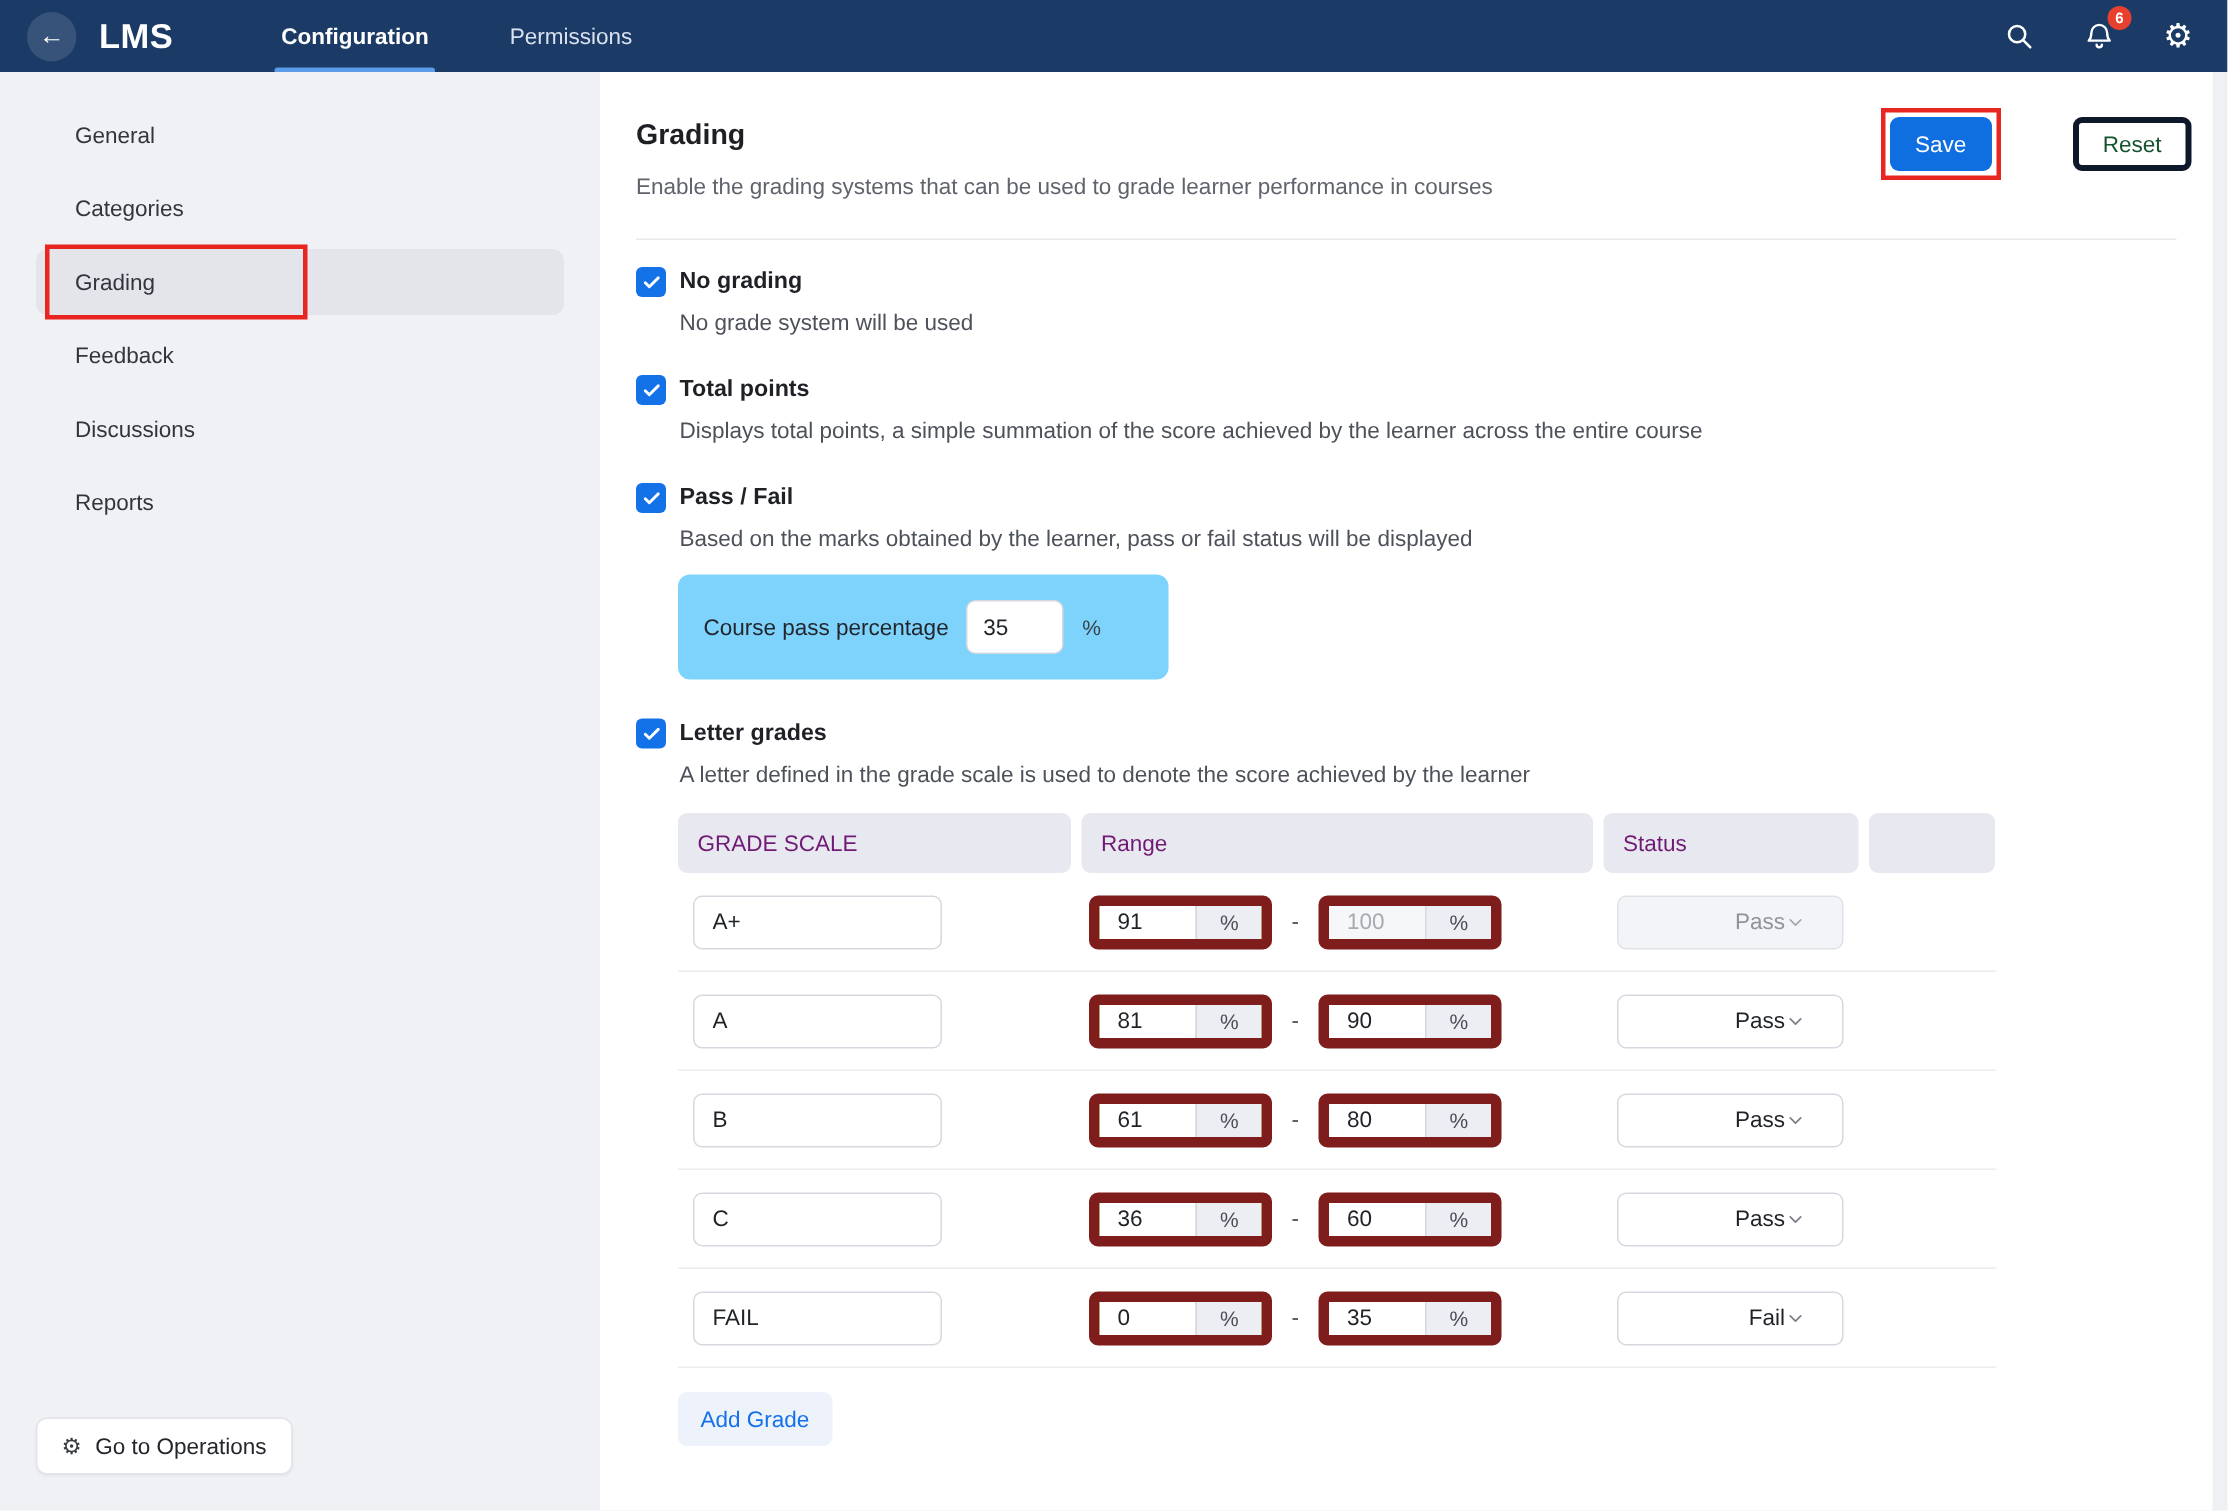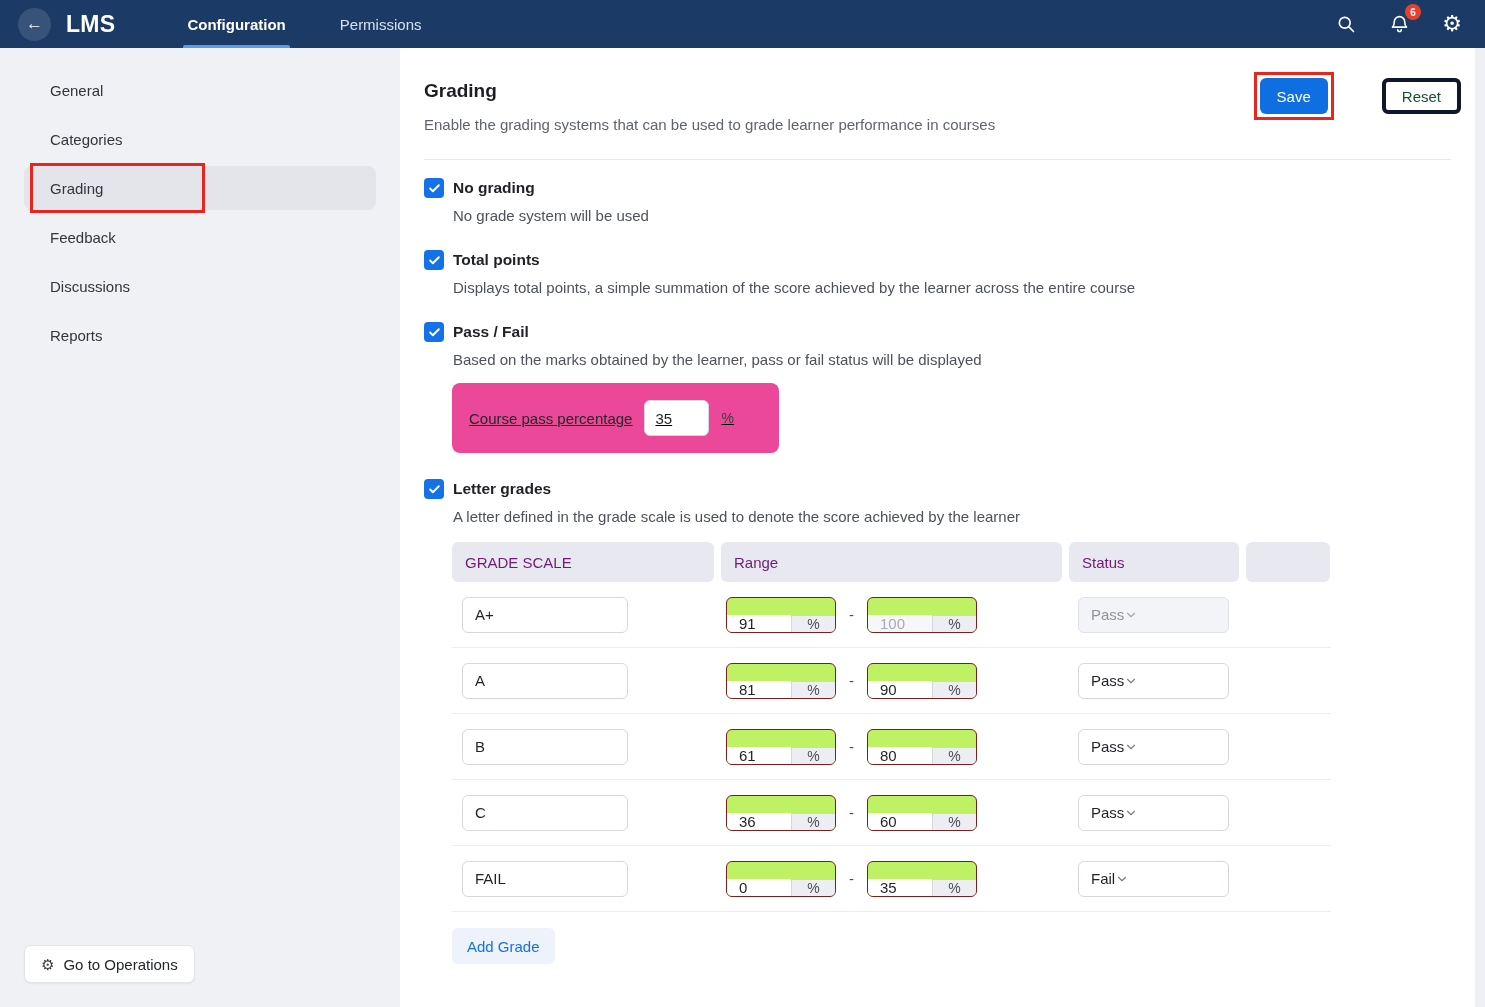--- a/index.html
+++ b/index.html
@@ -44,38 +44,38 @@
 
   
   .option { margin-top: 26px; }
   .option.first { margin-top: 18px; }
   .opt-head { display: flex; align-items: center; gap: 9px; }
   .checkbox { width: 20px; height: 20px; border-radius: 4px; background: #1372e8; display: flex; align-items: center; justify-content: center; cursor: pointer; flex-shrink: 0; }
   .opt-label { font-size: 15.5px; font-weight: bold; color: #1f2126; }
   .opt-desc { font-size: 15px; color: #4d525a; margin: 9px 0 0 29px; }
 
   
-  .pass-card { margin: 15px 0 0 28px; width: 327px; height: 70px; background: #ec4899; border-radius: 8px; display: flex; align-items: center; padding: 0 17px; gap: 12px; text-decoration: underline; }
+  .pass-card { margin: 15px 0 0 28px; width: 327px; height: 70px; background: #7dd3fc; border-radius: 8px; display: flex; align-items: center; padding: 0 17px; gap: 12px; }
   .pass-label { font-size: 15px; color: #23262c; white-space: nowrap; }
   .pct-input { width: 65px; height: 36px; border: 1px solid #d5d8de; border-radius: 6px; padding: 0 10px; font-size: 15px; color: #1f2227; background: #fff; outline: none; }
   .pct-sign { font-size: 14px; color: #3a3e45; }
 
   
   .grade-table { margin: 17px 0 0 28px; width: 879px; }
   .gt-grid { display: grid; grid-template-columns: 262px 341px 170px 84px; gap: 7px; }
   .chip { height: 40px; background: #e8e9f0; border-radius: 6px; display: flex; align-items: center; padding-left: 13px; font-size: 15px; color: #701a75; }
   .gt-row { align-items: center; height: 66px; border-bottom: 1px solid #ececf1; }
   .grade-input { width: 166px; height: 36px; margin-left: 10px; border: 1px solid #d5d8de; border-radius: 6px; padding: 0 12px; font-size: 15px; color: #1f2227; background: #fff; outline: none; }
   .range-cell { display: flex; align-items: center; gap: 13px; margin-left: 5px; }
-  .range-group { display: flex; height: 36px; border: 1px solid #7f1d1d; border-radius: 6px; overflow: hidden; background: #bef264; align-items: flex-end; }
+  .range-group { display: flex; height: 36px; border: 7px solid #7f1d1d; border-radius: 6px; overflow: hidden; background: #bef264; }
   .range-num { width: 64px; border: none; padding: 0 12px; font-size: 15px; color: #1f2227; background: #fff; outline: none; }
   .range-pct { width: 44px; background: #edeef3; display: flex; align-items: center; justify-content: center; font-size: 14px; color: #4a4e55; border-left: 1px solid #d5d8de; }
   .range-group.disabled .range-num { background: #f6f7f9; color: #a7abb3; }
   .dash { color: #4a4e55; font-size: 15px; }
-  .status-select { width: 151px; height: 36px; margin-left: 9px; border: 1px solid #d5d8de; border-radius: 6px; background: #fff; display: flex; align-items: center; justify-content: flex-start; padding: 0 12px; font-size: 15px; color: #1f2227; cursor: pointer; }
+  .status-select { width: 151px; height: 36px; margin-left: 9px; border: 1px solid #d5d8de; border-radius: 6px; background: #fff; display: flex; align-items: center; justify-content: flex-end; padding: 0 24px; font-size: 15px; color: #1f2227; cursor: pointer; }
   .status-select.disabled { background: #f3f4f7; color: #8f939b; border-color: #e0e2e8; }
   .add-grade { margin: 16px 0 24px 28px; height: 36px; padding: 0 15px; background: #edf2fb; color: #1571e8; font-size: 15px; border: none; border-radius: 6px; cursor: pointer; }
 </style>
 </head>
 <body>
 
 <div class="app">
 
   <div class="topbar">
     <div class="back-btn">

